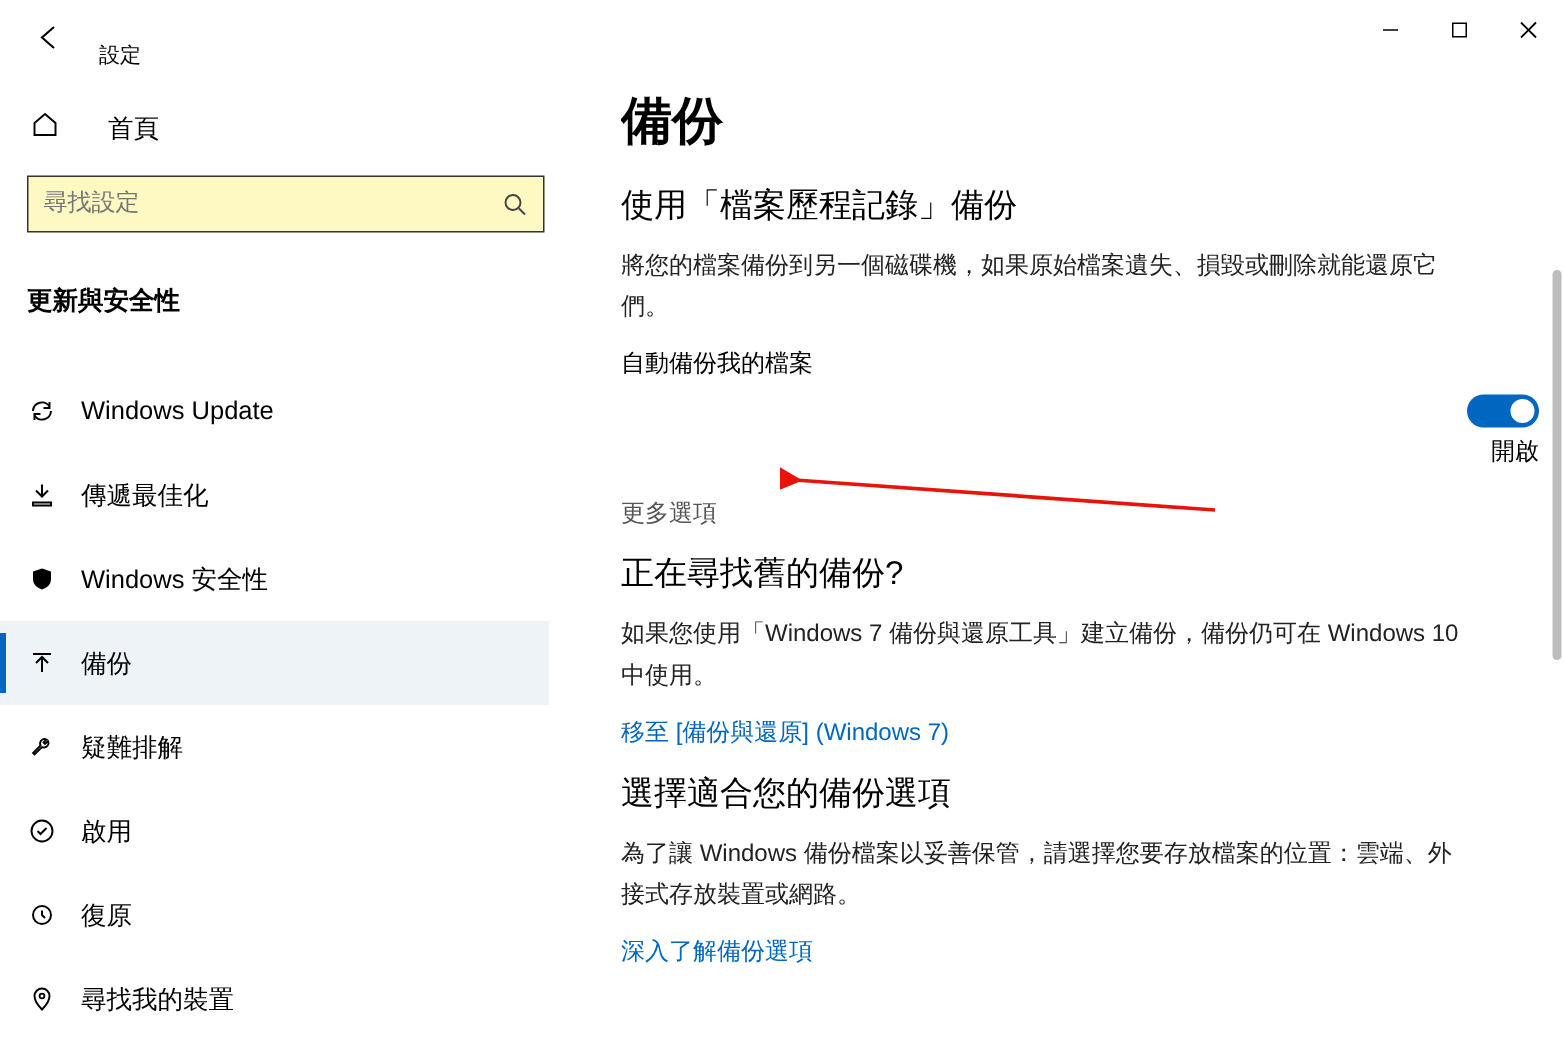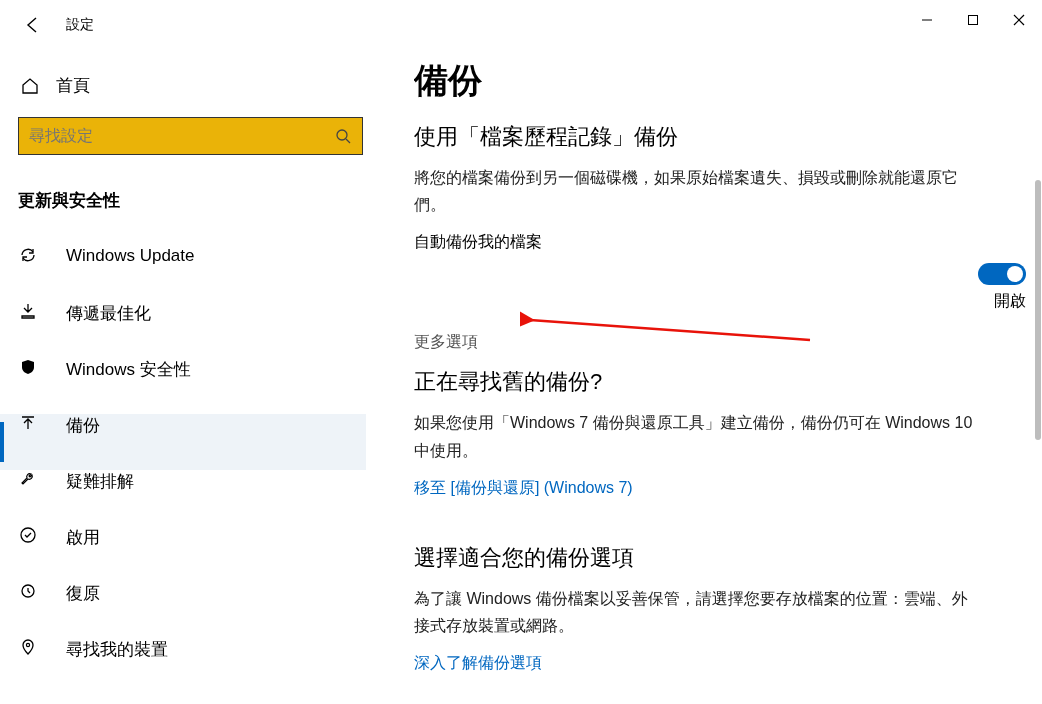--- a/index.html
+++ b/index.html
@@ -1,43 +1,43 @@
 <!DOCTYPE html>
 <html><head>
 <meta charset="utf-8">
 <style>
 * { margin: 0; padding: 0; box-sizing: border-box; font-family: "Microsoft JhengHei", "Segoe UI", sans-serif; }
 body { width: 1042px; height: 704px; background: #fff; overflow: hidden; position: relative; }
 .titlebar { height: 40px; display: flex; align-items: center; justify-content: flex-end; }
 .titlebar .tbtn { width: 46px; height: 32px; display: flex; align-items: center; justify-content: center; }
 .back-area { position: absolute; top: 10px; left: 18px; width: 30px; height: 30px; display: flex; align-items: center; justify-content: center; }
-.app-title { position: absolute; top: 16px; left: 66px; font-size: 14px; }
+.app-title { position: absolute; top: 28px; left: 66px; font-size: 14px; }
 .sidebar { position: absolute; left: 0; top: 62px; width: 384px; height: 642px; padding-left: 18px; padding-right: 18px; }
-.home-row { display: flex; align-items: center; gap: 16px; padding: 12px 2px 14px 2px; }
+.home-row { display: flex; align-items: flex-start; gap: 32px; padding: 12px 2px 14px 2px; }
 .home-row .icon { width: 20px; display:flex; justify-content:center; }
 .home-label { font-size: 17px; }
-.searchbox { margin-top: 6px; height: 38px; border: 1px solid #333; background: #eab308; display: flex; align-items: center; padding: 0 10px; width: 345px; }
+.searchbox { margin-top: 6px; height: 38px; border: 1px solid #333; background: #fef9c3; display: flex; align-items: center; padding: 0 10px; width: 345px; }
 .searchbox input { flex: 1; border: none; outline: none; font-size: 16px; color: #555; background: transparent; }
 .section-hdr { font-size: 17px; font-weight: 700; margin-top: 34px; margin-bottom: 34px; }
 .nav { margin-left: -18px; }
-.nav-item { display: flex; height: 56px; padding-left: 18px; gap: 28px; font-size: 17px; cursor: default; position: relative; }
+.nav-item { display: flex; align-items: center; height: 56px; padding-left: 18px; gap: 16px; font-size: 17px; cursor: default; position: relative; }
 .nav-item .icon { width: 20px; display:flex; justify-content:center; }
 .nav-item.active { background: #eef3f8; }
 .nav-item.active::before { content:""; position:absolute; left:0; top:8px; bottom:8px; width:4px; background:#0067c0; }
 .content { position: absolute; left: 414px; top: 58px; right: 16px; bottom: 0; overflow: hidden; }
 .page-title { font-size: 34px; font-weight: 600; margin-bottom: 18px; }
 .sub-title { font-size: 22px; margin-bottom: 12px; }
 .body-text { font-size: 16px; color: #222; line-height: 1.7; max-width: 560px; margin-bottom: 14px; }
 .field-label { font-size: 16px; margin-bottom: 10px; }
 .toggle-row { display: flex; align-items: flex-end; gap: 6px; margin-bottom: 20px; flex-direction: column; }
 .toggle { width: 48px; height: 22px; border-radius: 11px; background: #0067c0; position: relative; }
 .toggle .knob { position: absolute; right: 3px; top: 3px; width: 16px; height: 16px; border-radius: 50%; background: #fff; }
 .toggle-state { font-size: 16px; }
 .more-opt { font-size: 16px; color: #555; margin-bottom: 14px; }
-.link { color: #0067c0; font-size: 16px; margin-bottom: 44px; display: block; }
+.link { color: #0067c0; font-size: 16px; margin-bottom: 15px; display: block; }
 .scrollbar { position: absolute; right: 1px; top: 180px; width: 6px; height: 260px; background: #bdbdbd; border-radius: 3px; }
 .arrow-annot { position: absolute; left: 520px; top: 310px; pointer-events: none; }
 svg { display: block; }
 </style>
 </head>
 <body>
 
 <div class="titlebar">
   <div class="tbtn">
     <svg width="12" height="12">

